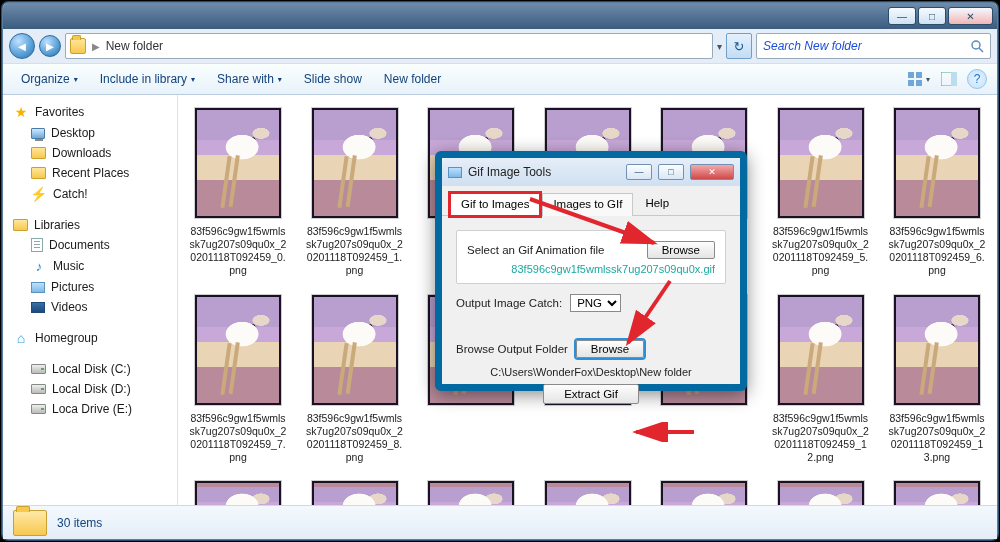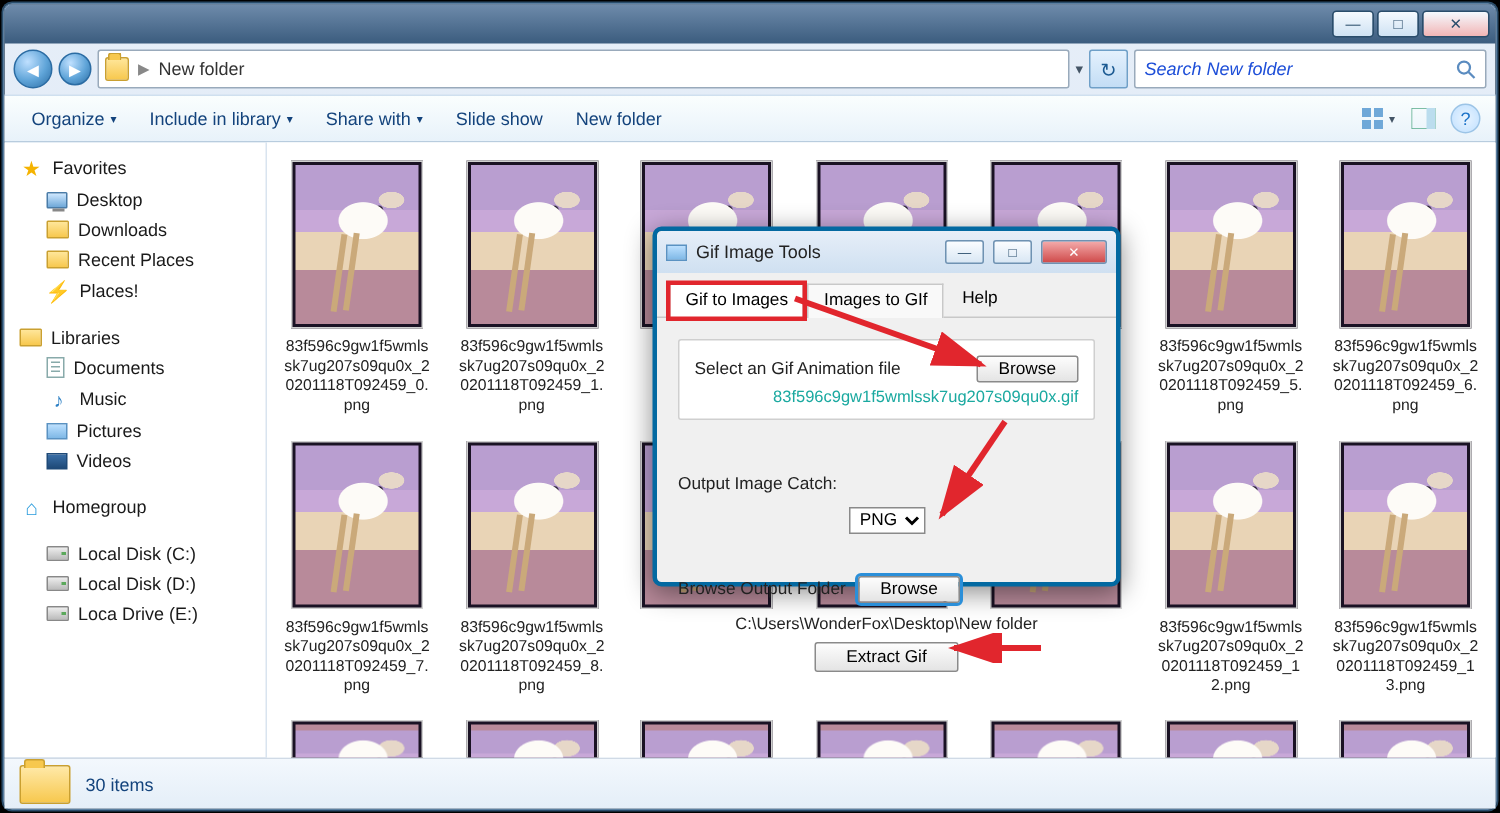--- a/index.html
+++ b/index.html
@@ -140,21 +140,21 @@
   width: 34px; height: 26px; background: linear-gradient(#ffe9a8,#f7c84e);
   border: 1px solid #caa030; border-radius: 2px; position: relative;
 }
 .status .bigfld::before { content:""; position:absolute; top:-5px; left:2px; width:12px; height:5px;
   background:#f7c84e; border:1px solid #caa030; border-bottom:0; border-radius:2px 2px 0 0; }
 .status .txt { font-size: 12px; color: #13437c; }
 
 
 .dialog {
   position: absolute; left: 435px; top: 151px; width: 312px; height: 240px;
-  background: #f0f0f0; border: 3px solid #0369a1; border-radius: 6px;
+  background: #f0f0f0; border: 7px solid #0369a1; border-radius: 6px;
   box-shadow: 0 4px 18px rgba(0,0,0,.45);
 }
 .dlg-title {
   height: 28px; background: linear-gradient(#e6eef8,#cfe0f1);
   border-radius: 5px 5px 0 0; display: flex; align-items: center; padding: 0 6px; gap: 6px;
   font-size: 12px; color: #222;
 }
 .dlg-title .spacer { flex: 1; }
 .dlgbtn {
   width: 26px; height: 16px; background: linear-gradient(#fbfdff,#d9e7f4);
@@ -179,21 +179,21 @@
 }
 .dlg-row { display: flex; align-items: center; gap: 8px; margin-top: 8px; }
 .dlg-row.first { margin-top: 0; justify-content: space-between; }
 .wbtn {
   padding: 2px 14px; font-size: 11.5px; background: linear-gradient(#fdfdfd,#e4e4e4);
   border: 1px solid #8a8a8a; border-radius: 2px; cursor: pointer;
 }
 .wbtn.hl { outline: 2px solid #2b8fd9; }
 .link { color: #1aa9a0; font-size: 11px; text-align: right; display: block; margin-top: 4px;
   white-space: nowrap; overflow: hidden; text-overflow: ellipsis; }
-.sel { font-size: 11.5px; padding: 1px 2px; border: 1px solid #8a8a8a; background: #fff; margin-top: 48px; }
+.sel { font-size: 11.5px; padding: 1px 2px; border: 1px solid #8a8a8a; background: #fff; }
 .pathline { text-align: center; margin-top: 8px; font-size: 11px; }
 .dlg-foot { text-align: center; margin-top: 6px; }
 
 
 .arrow { position: absolute; pointer-events: none; }
 
 </style>
 </head>
 <body>
 
@@ -276,21 +276,21 @@
         <div class="navitem">
             <span class="ico fld"></span>
             <span>Downloads</span>
           </div>
         <div class="navitem">
             <span class="ico fld"></span>
             <span>Recent Places</span>
           </div>
         <div class="navitem">
             <span class="ico catch">⚡</span>
-            <span>Places!</span>
+            <span>Catch!</span>
           </div>
       </div>
       <div class="navgroup">
         <div class="navhead">
             <span class="ico fld"></span>
             <span>Libraries</span>
           </div>
         <div class="navitem">
             <span class="ico doc"></span>
             <span>Documents</span>

